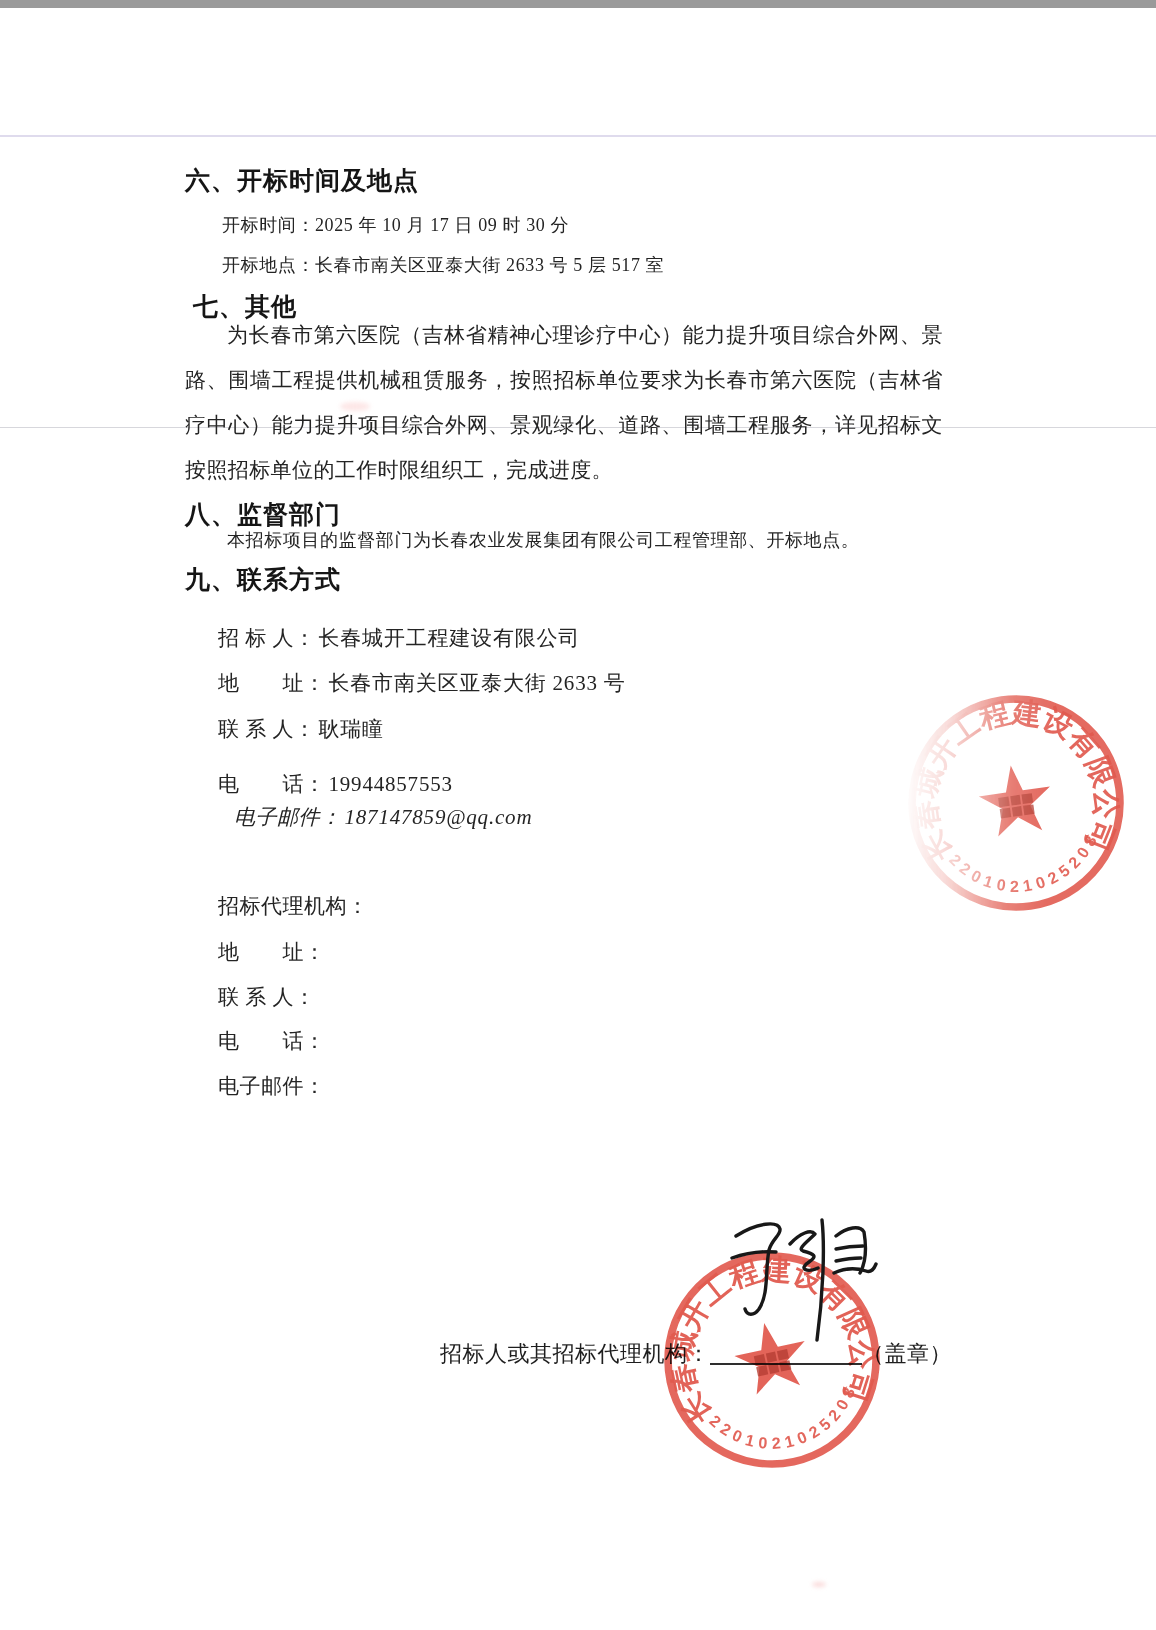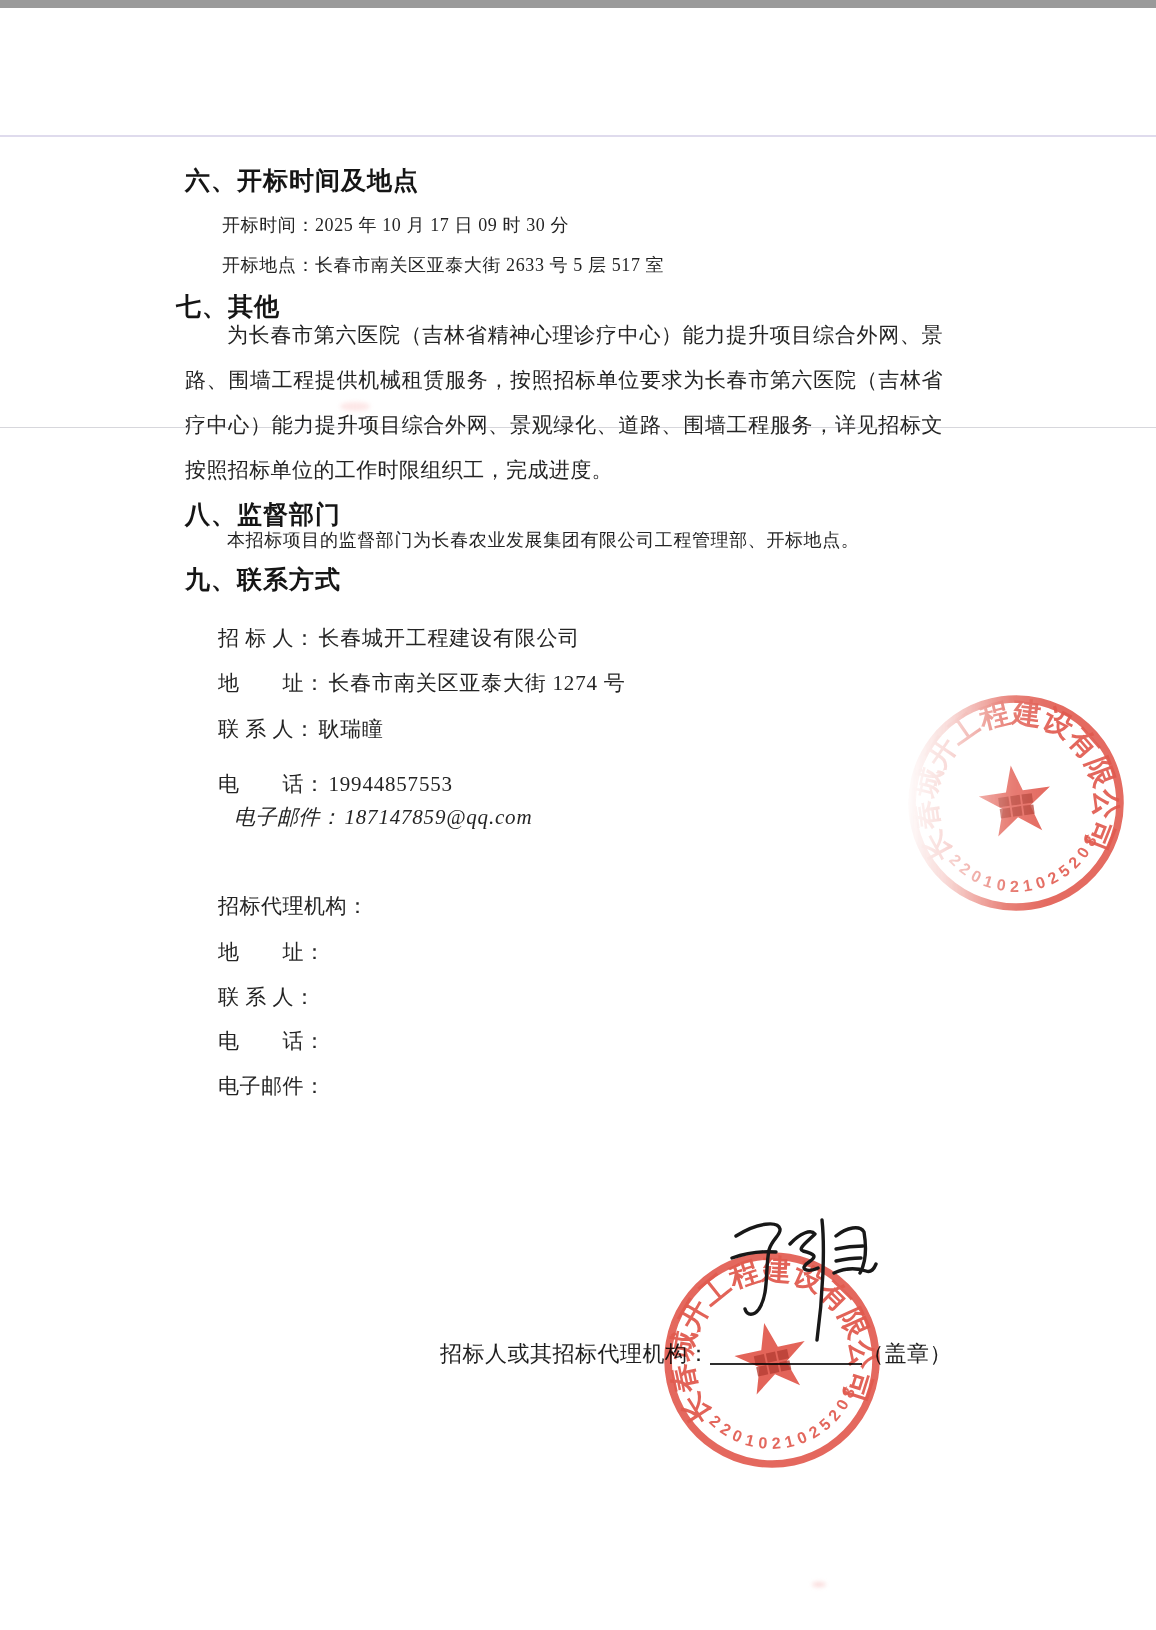--- a/index.html
+++ b/index.html
@@ -44,38 +44,38 @@
 
   <div class="abs scanline1"></div>
   <div class="abs scanline2"></div>
   <div class="abs smudge" style="left:340px;top:394px;width:30px;height:9px;background:rgba(248,176,176,0.30);"></div>
   <div class="abs smudge" style="left:812px;top:1574px;width:14px;height:5px;background:rgba(240,150,150,0.35);"></div>
 
   <div class="abs heading" style="left:185px;top:156px;">六、开标时间及地点</div>
   <div class="abs bodyline" style="left:222px;top:205px;">开标时间：2025 年 10 月 17 日  09 时 30 分</div>
   <div class="abs bodyline" style="left:222px;top:245px;">开标地点：长春市南关区亚泰大街 2633 号 5 层 517 室</div>
 
-  <div class="abs heading" style="left:176px;top:282px;">七、其他</div>
+  <div class="abs heading" style="left:193px;top:282px;">七、其他</div>
   <div class="abs paraBlock" style="left:185px;top:305px;">
     <div class="pl fj ind">为长春市第六医院（吉林省精神心理诊疗中心）能力提升项目综合外网、景观绿化、道</div>
     <div class="pl fj">路、围墙工程提供机械租赁服务，按照招标单位要求为长春市第六医院（吉林省精神心理诊</div>
     <div class="pl fj">疗中心）能力提升项目综合外网、景观绿化、道路、围墙工程服务，详见招标文件采购需求；</div>
     <div class="pl">按照招标单位的工作时限组织工，完成进度。</div>
   </div>
 
   <div class="abs heading" style="left:185px;top:490px;">八、监督部门</div>
   <div class="abs bodyline ind" style="left:185px;top:520px;">本招标项目的监督部门为长春农业发展集团有限公司工程管理部、开标地点。</div>
 
   <div class="abs heading" style="left:185px;top:555px;">九、联系方式</div>
 
   <div class="abs crow" style="left:218px;top:616px;">
     <span class="lbl">招 标 人：</span><span class="val">长春城开工程建设有限公司</span>
   </div>
   <div class="abs crow" style="left:218px;top:661px;">
-    <span class="lbl">地　　址：</span><span class="val">长春市南关区亚泰大街 1274 号</span>
+    <span class="lbl">地　　址：</span><span class="val">长春市南关区亚泰大街 2633 号</span>
   </div>
   <div class="abs crow" style="left:218px;top:707px;">
     <span class="lbl">联 系 人：</span><span class="val">耿瑞瞳</span>
   </div>
   <div class="abs crow" style="left:218px;top:762px;text-align:right;">
     <span class="lbl">电　　话：</span><span class="val">19944857553</span>
   </div>
   <div class="abs crow" style="left:234px;top:795px;font-style:italic;">
     <span class="lbl">电子邮件：</span><span class="val">187147859@qq.com</span>
   </div>

